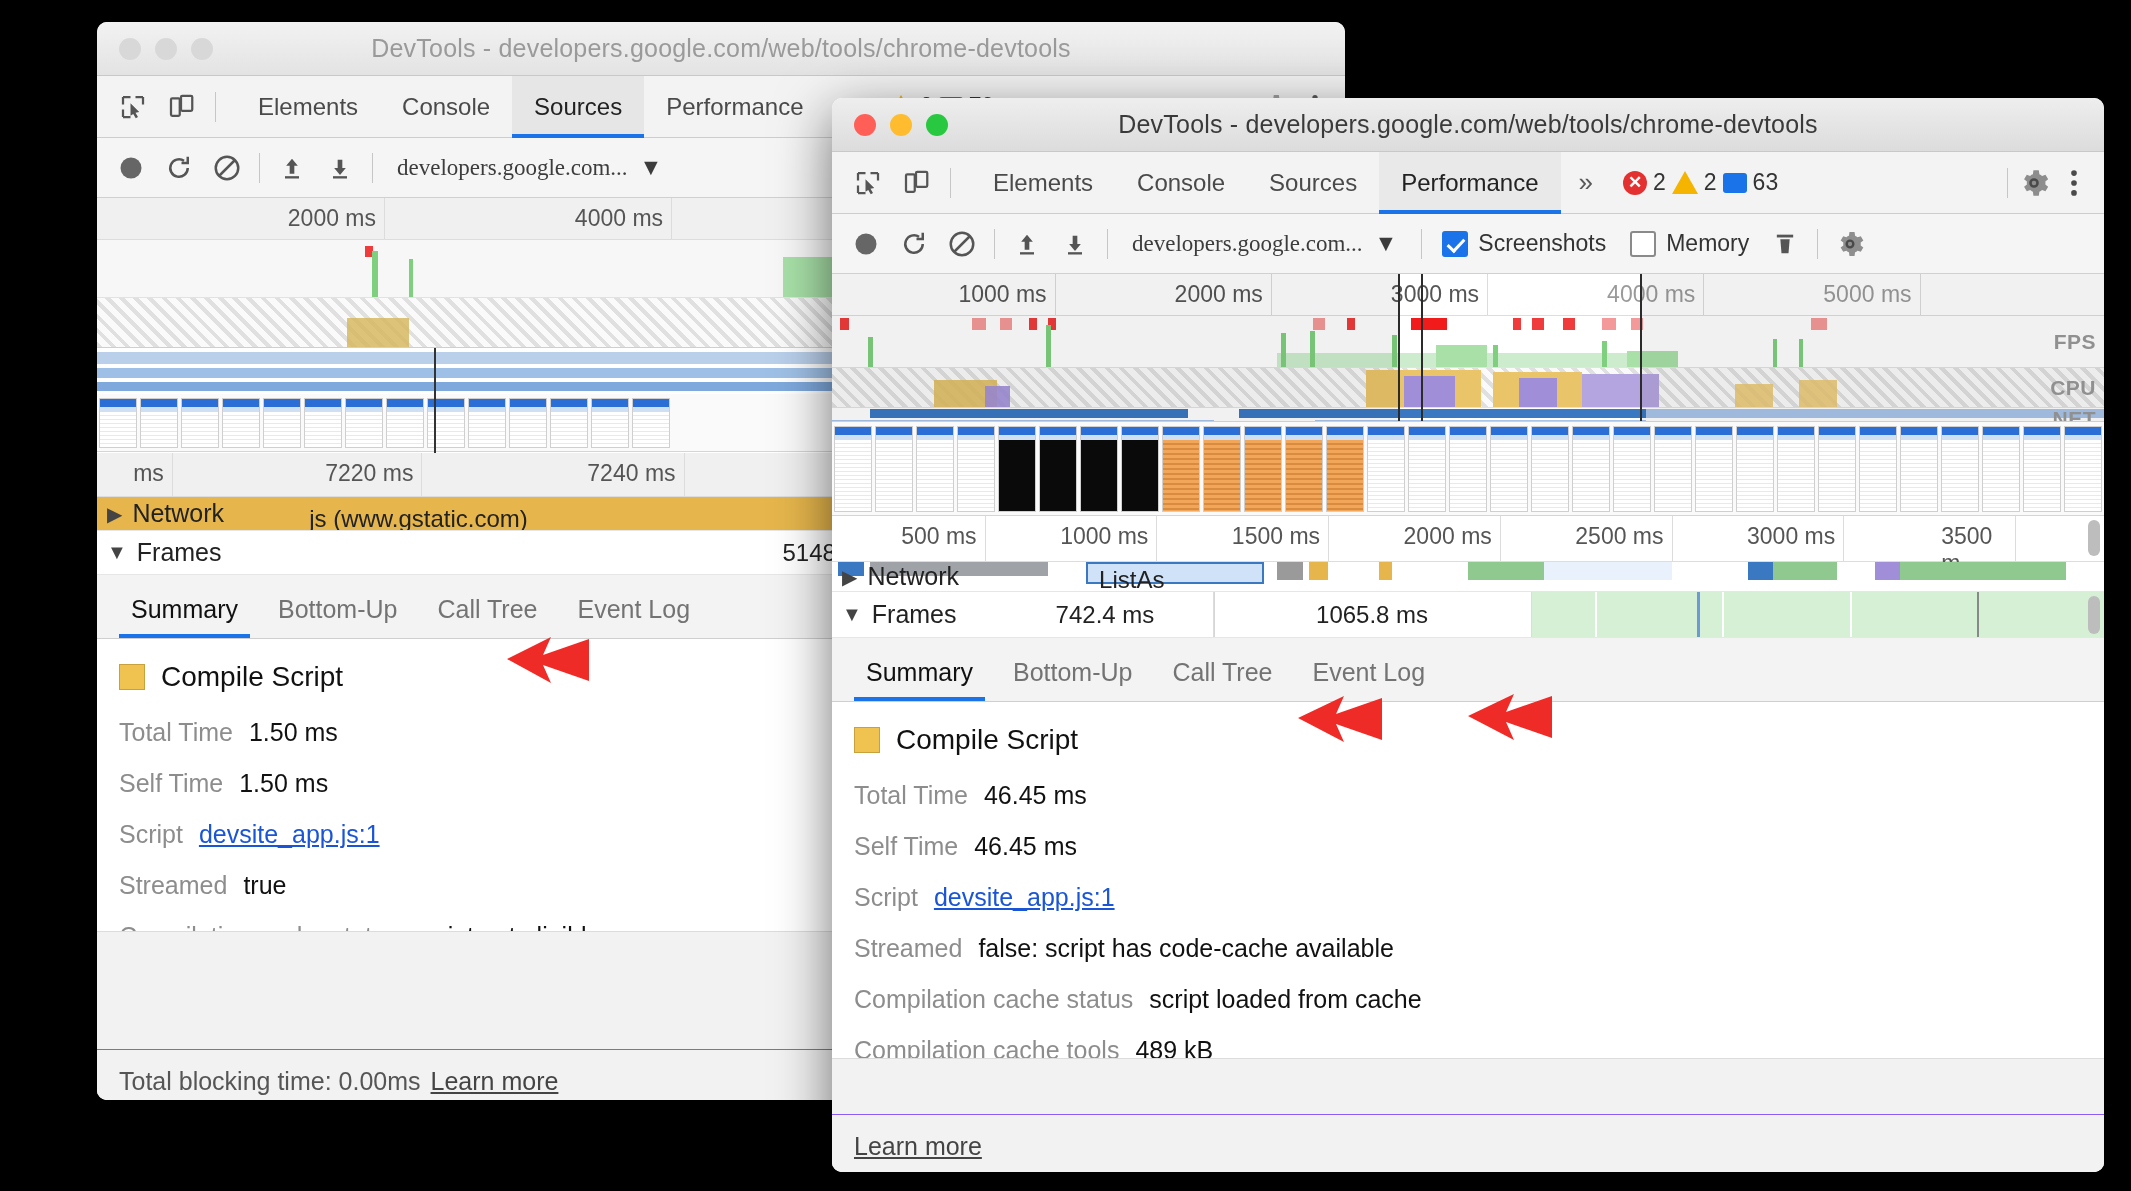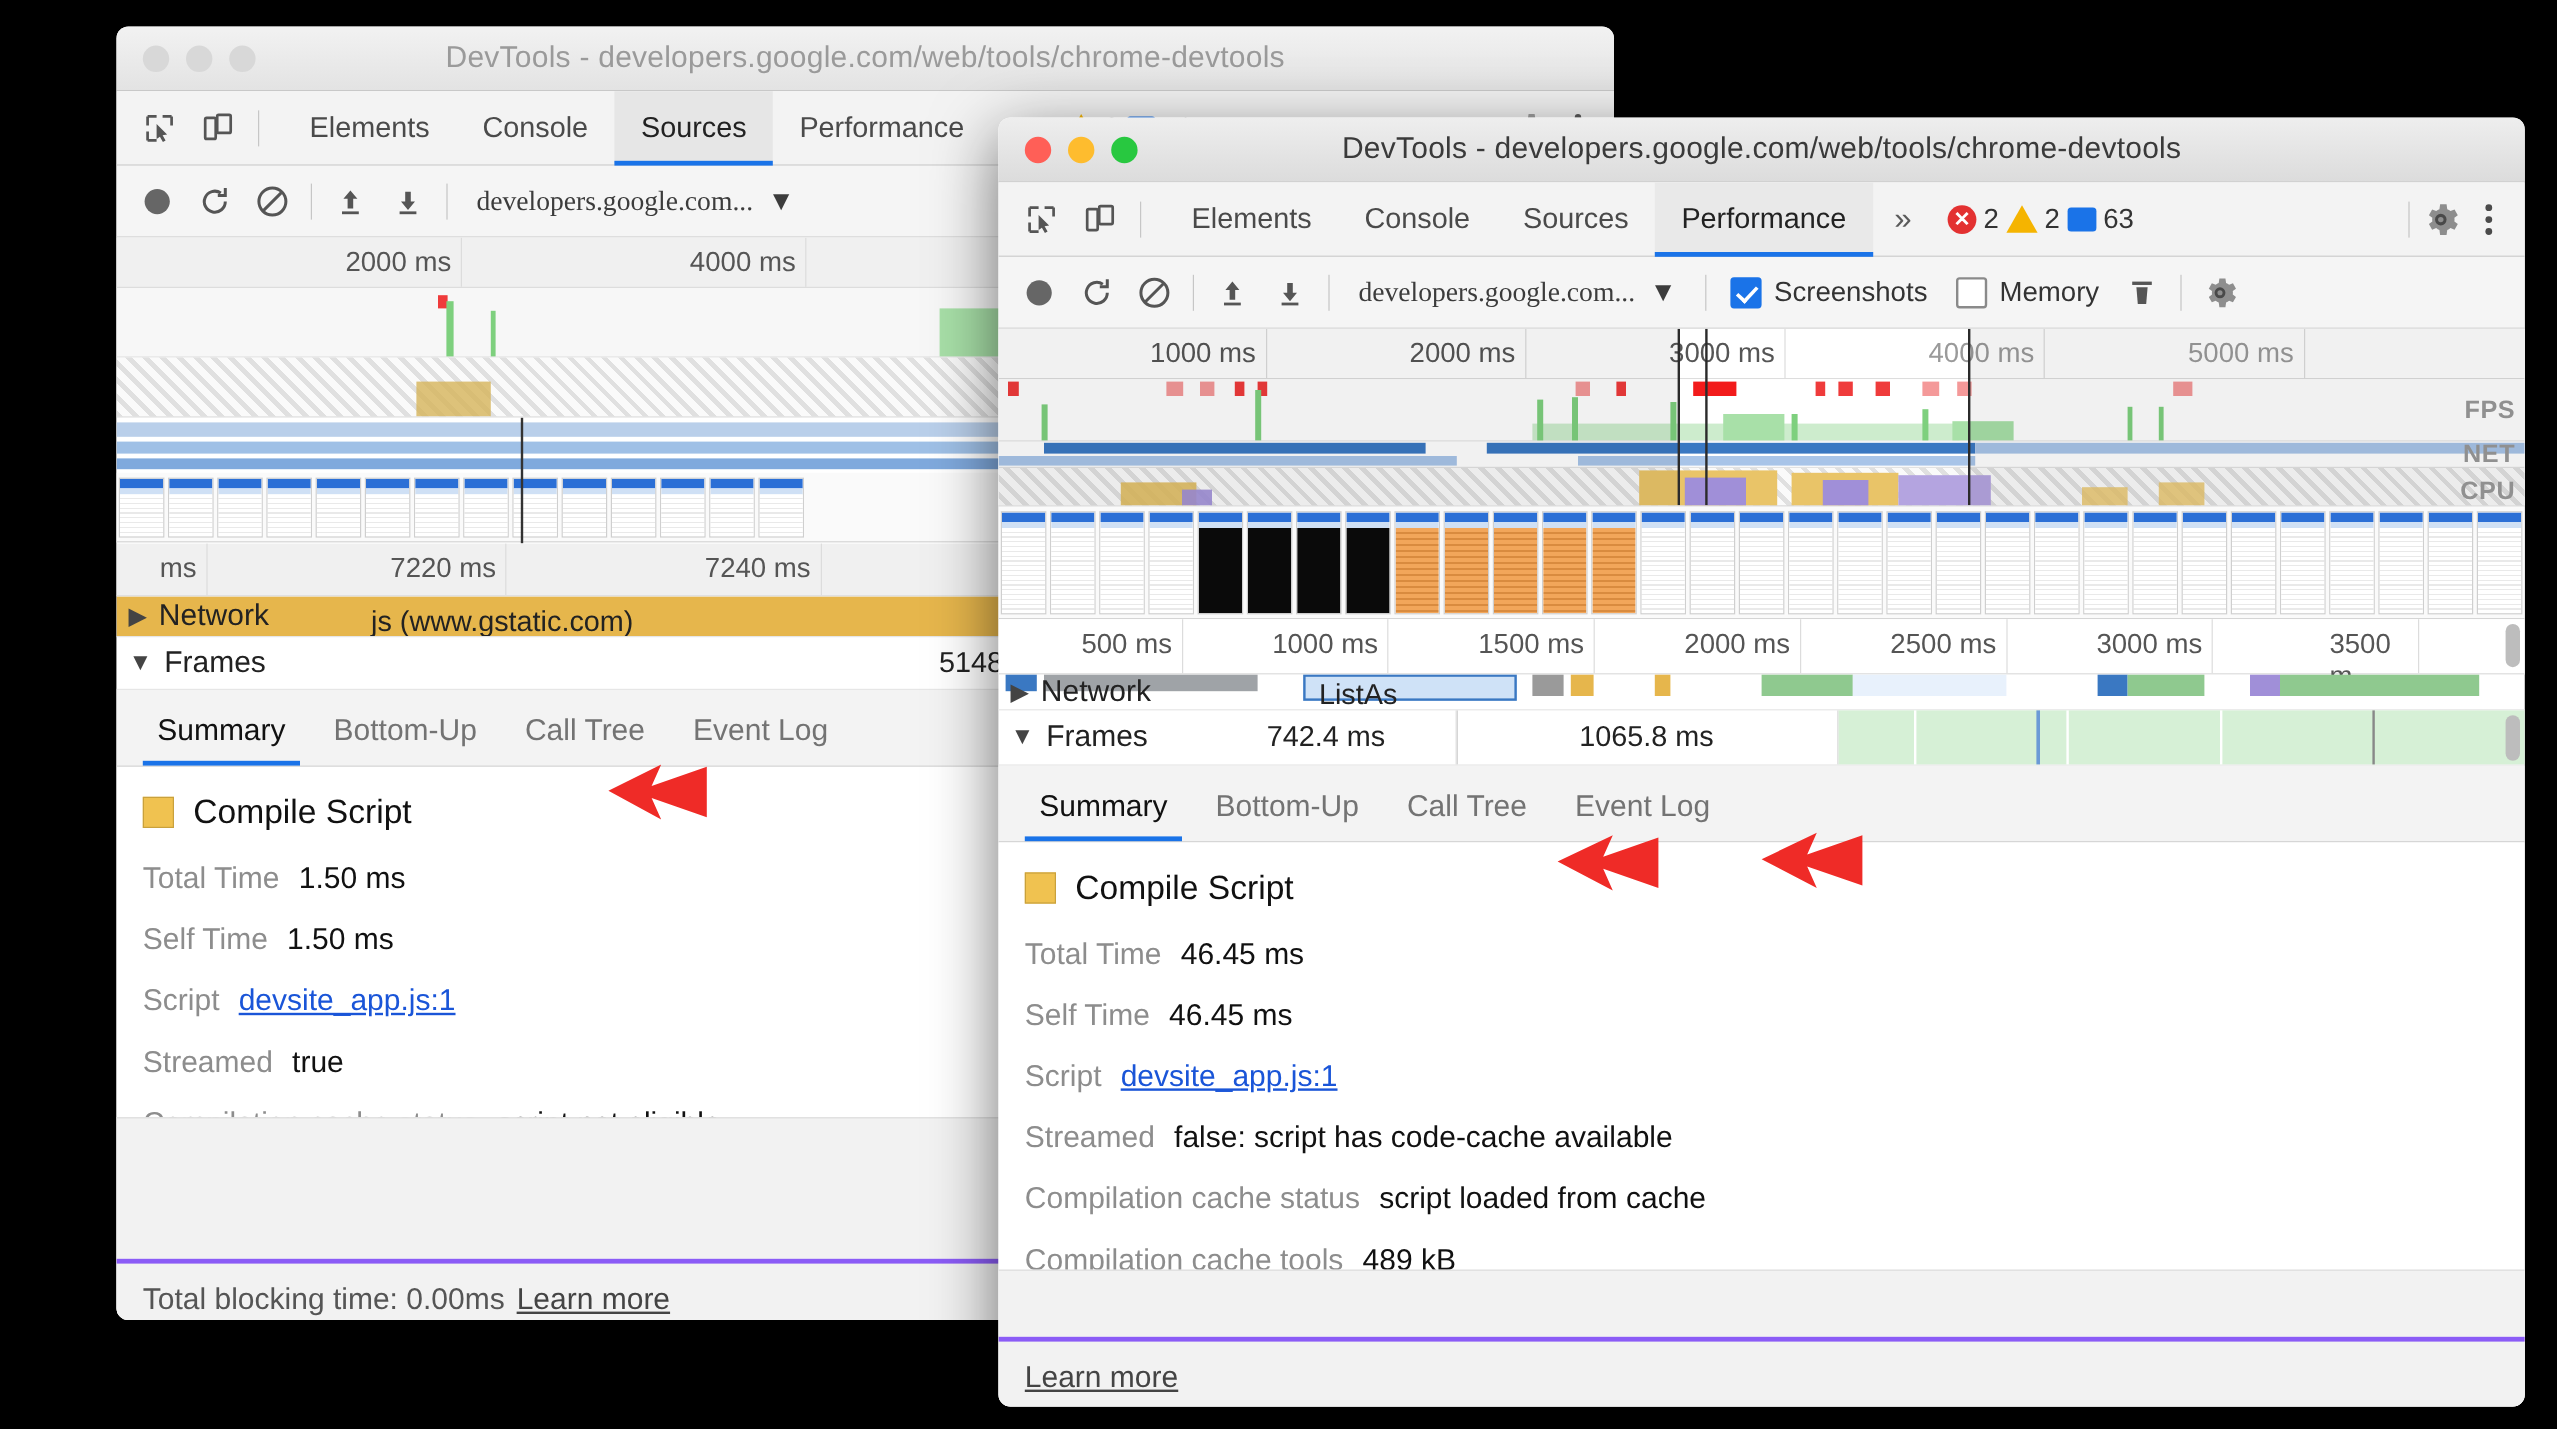--- a/index.html
+++ b/index.html
@@ -132,21 +132,21 @@
                         height: 4px; background: #1a73e8; }
   .summary { background: #fff; padding: 22px 0 0 22px; position: relative; text-align: right; }
   .sum-title { display: flex; align-items: center; gap: 16px; font-size: 28px; color: #111;
                margin-bottom: 14px; }
   .swatch { width: 26px; height: 26px; background: #f0c250; border: 1px solid #c9a13c; }
   .row { display: flex; align-items: baseline; gap: 16px; padding: 11px 0; font-size: 25px; }
   .k { color: #8d8d8d; }
   .v { color: #111; }
   .v.link { color: #1a55d8; text-decoration: underline; }
   .footer { position: absolute; left: 0; right: 0; bottom: 0; height: 64px;
-            background: #f2f2f2; border-top: 4px solid #8b5cf6;
+            background: #f2f2f2; border-top: 1px solid #8b5cf6;
             display: flex; align-items: center; padding-left: 22px;
             font-size: 25px; color: #555; gap: 10px; }
   .footer .lm { text-decoration: underline; color: #444; }
   .sumspacer { background: #f2f2f2; }
 
   
   .arrow { position: absolute; }
   .scroll-v { position: absolute; right: 2px; width: 12px; border-radius: 6px; background: #bdbdbd; }
 </style>
 </head>
@@ -613,41 +613,41 @@
         <div style="position:absolute;left:44%;bottom:0;width:5px;height:32px;background:#7ed07e"></div>
         <div style="position:absolute;left:47.5%;bottom:0;width:4%;height:22px;background:#a8e0a8"></div>
         <div style="position:absolute;left:52%;bottom:0;width:5px;height:22px;background:#7ed07e"></div>
         <div style="position:absolute;left:60.5%;bottom:0;width:5px;height:26px;background:#7ed07e"></div>
         <div style="position:absolute;left:62.5%;bottom:0;width:4%;height:16px;background:#a8e0a8"></div>
         <div style="position:absolute;left:74%;bottom:0;width:4px;height:28px;background:#7ed07e"></div>
         <div style="position:absolute;left:76%;bottom:0;width:4px;height:28px;background:#7ed07e"></div>
         <div class="lane-lbl">FPS</div>
       </div>
 
-      <div class="lane" style="height:22px;background:#fff">
-        <div style="position:absolute;left:3%;top:1px;width:25%;height:9px;background:#3a78c2"></div>
-        <div style="position:absolute;left:32%;top:1px;width:32%;height:9px;background:#3a78c2"></div>
-        <div style="position:absolute;left:64%;top:1px;width:36%;height:9px;background:#a8c4e8"></div>
-        <div style="position:absolute;left:0;top:12px;width:30%;height:8px;background:#a8c4e8"></div>
-        <div style="position:absolute;left:38%;top:12px;width:26%;height:8px;background:#a8c4e8"></div>
-        <div class="lane-lbl">NET</div>
-      </div>
-
       <div class="lane" style="height:40px">
         <div class="hatch"></div>
         <div style="position:absolute;left:8%;bottom:0;width:5%;height:70%;background:#e0bc62;opacity:.9"></div>
         <div style="position:absolute;left:12%;bottom:0;width:2%;height:55%;background:#a08fd8;opacity:.9"></div>
         <div style="position:absolute;left:42%;bottom:0;width:9%;height:95%;background:#e9c468"></div>
         <div style="position:absolute;left:45%;bottom:0;width:4%;height:80%;background:#a08fd8"></div>
         <div style="position:absolute;left:52%;bottom:0;width:7%;height:90%;background:#e9c468"></div>
         <div style="position:absolute;left:54%;bottom:0;width:3%;height:75%;background:#a08fd8"></div>
         <div style="position:absolute;left:59%;bottom:0;width:6%;height:85%;background:#b4a4e0"></div>
         <div style="position:absolute;left:71%;bottom:0;width:3%;height:60%;background:#e9c468;opacity:.8"></div>
         <div style="position:absolute;left:76%;bottom:0;width:3%;height:70%;background:#e9c468;opacity:.8"></div>
         <div class="lane-lbl">CPU</div>
+      </div>
+
+      <div class="lane" style="height:22px;background:#fff">
+        <div style="position:absolute;left:3%;top:1px;width:25%;height:9px;background:#3a78c2"></div>
+        <div style="position:absolute;left:32%;top:1px;width:32%;height:9px;background:#3a78c2"></div>
+        <div style="position:absolute;left:64%;top:1px;width:36%;height:9px;background:#a8c4e8"></div>
+        <div style="position:absolute;left:0;top:12px;width:30%;height:8px;background:#a8c4e8"></div>
+        <div style="position:absolute;left:38%;top:12px;width:26%;height:8px;background:#a8c4e8"></div>
+        <div class="lane-lbl">NET</div>
       </div>
 
       <div class="selmask" style="left:0;width:44.5%"></div>
       <div class="selmask" style="left:63.5%;right:0"></div>
       <div class="selline" style="left:44.5%"></div>
       <div class="selline" style="left:46.3%"></div>
       <div class="selline" style="left:63.5%"></div>
     </div>
 
     <div class="filmstrip">

